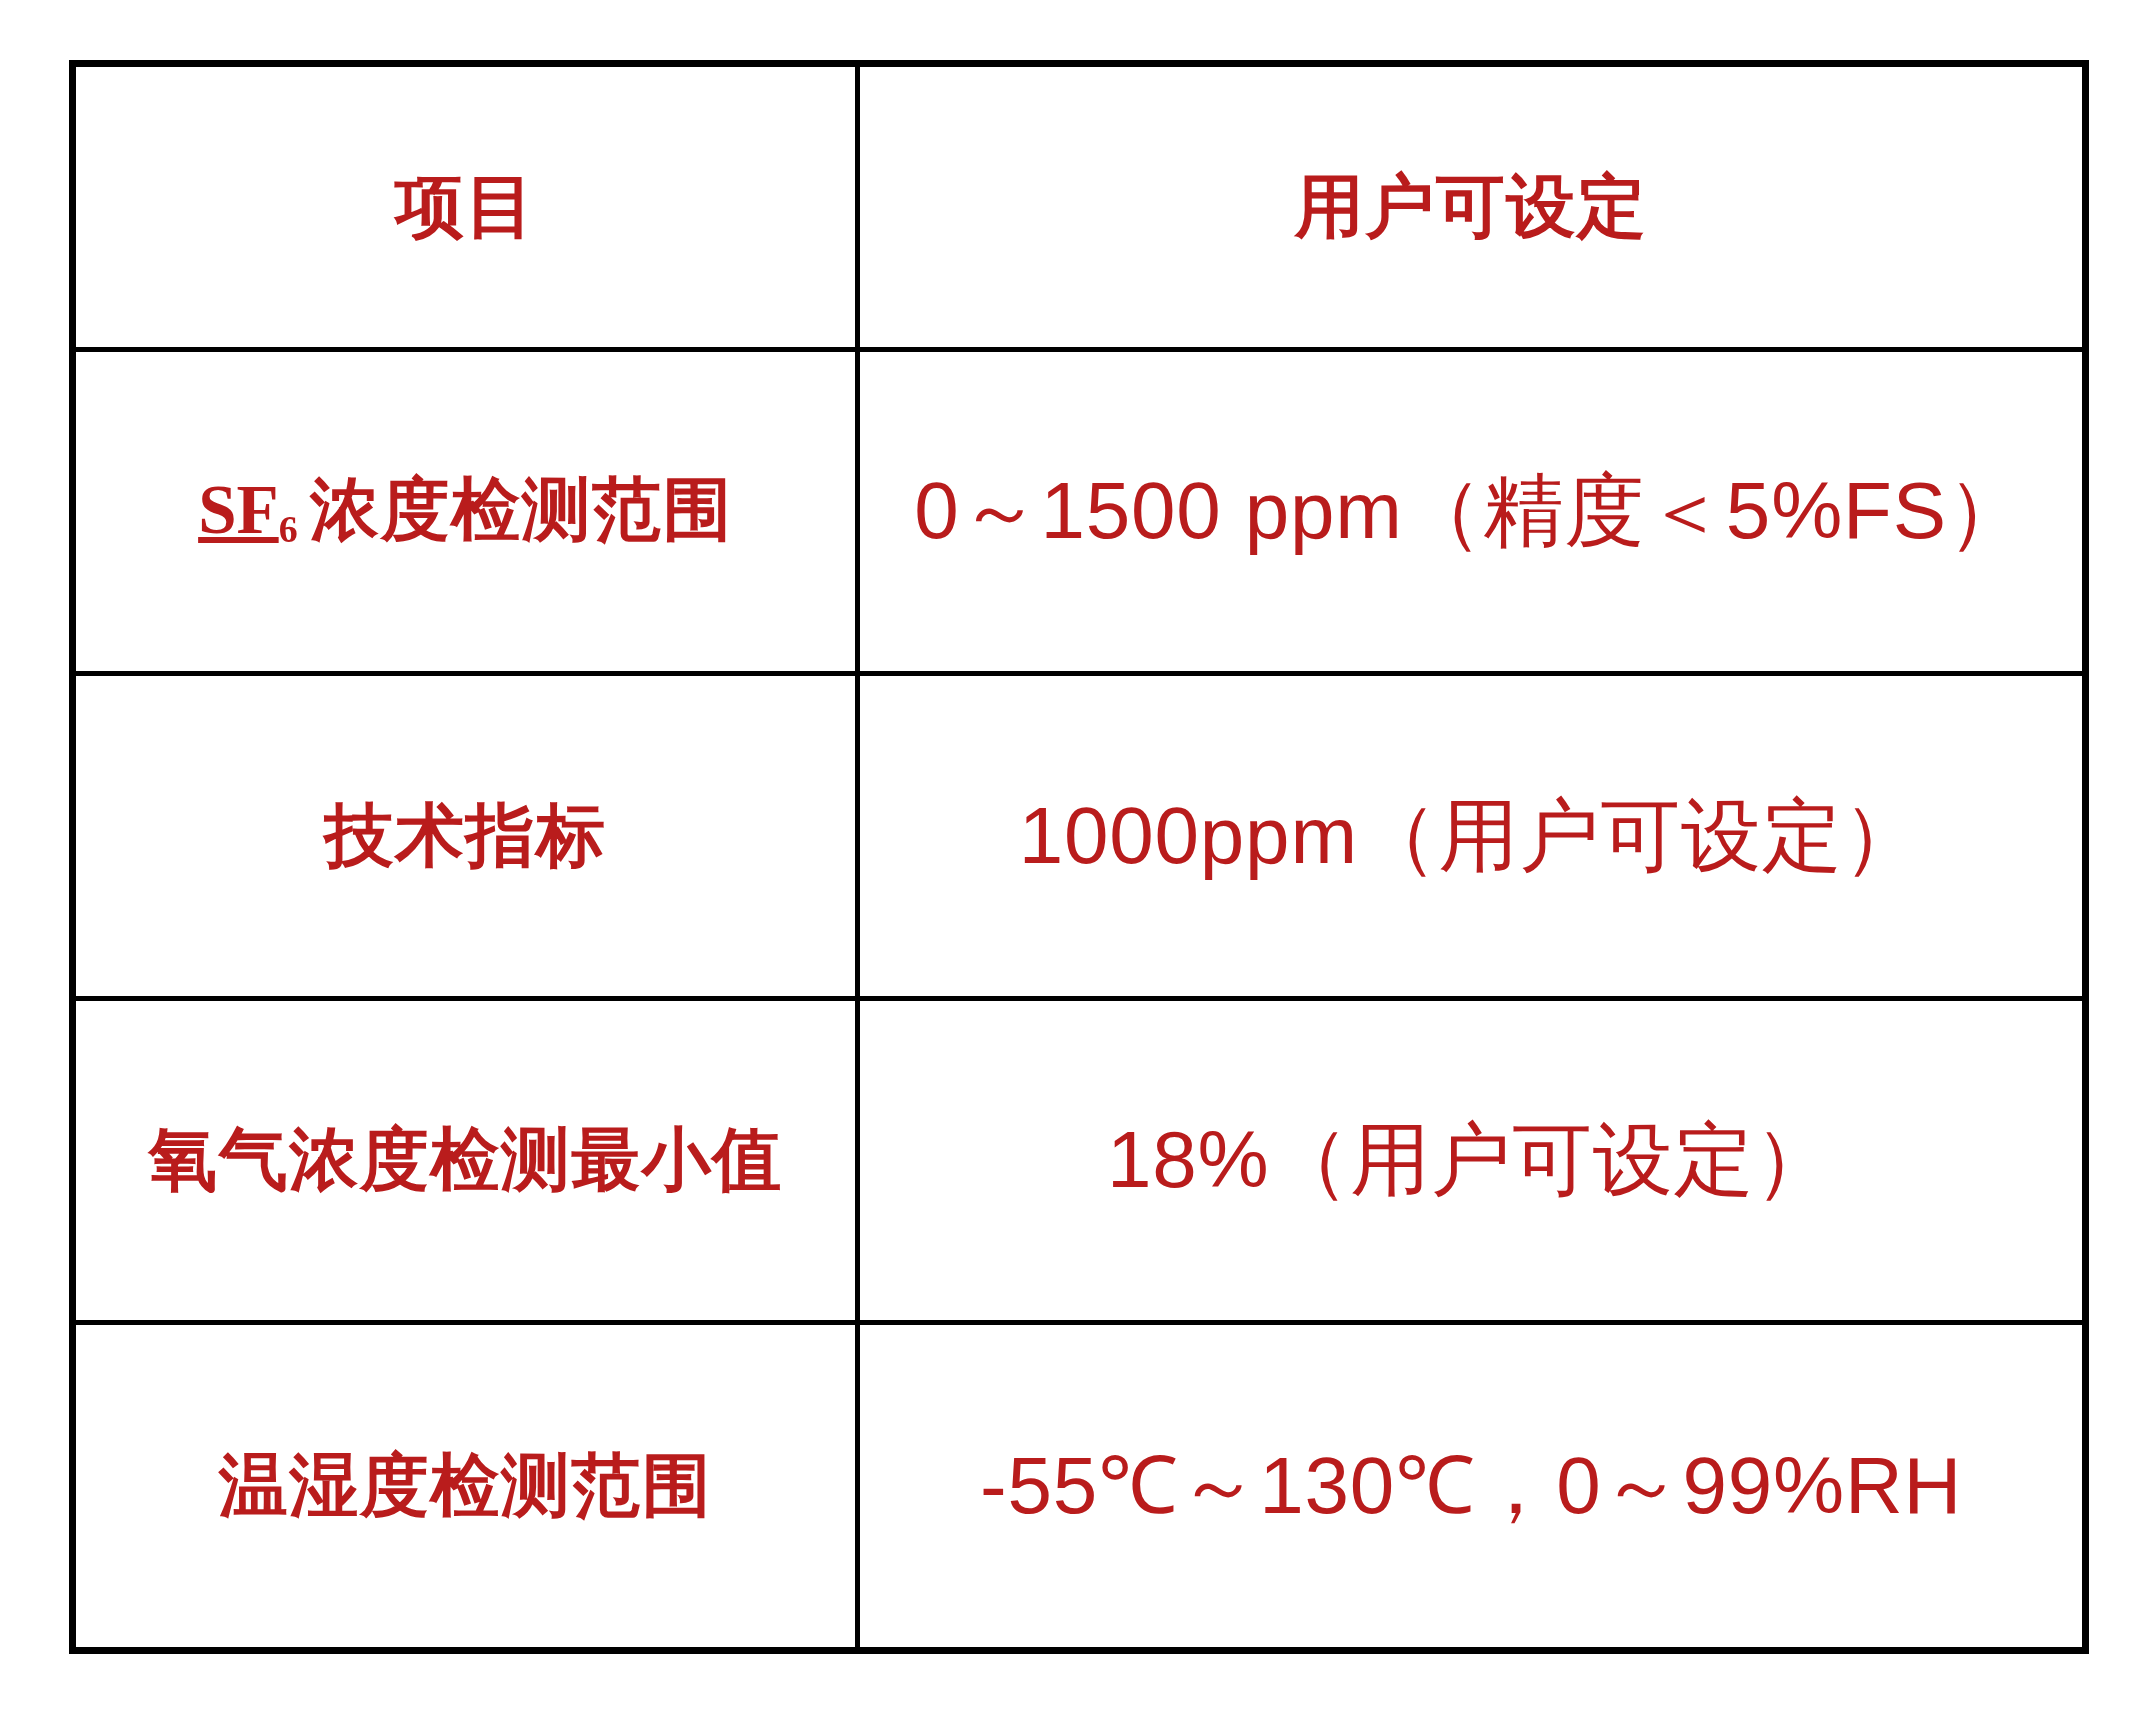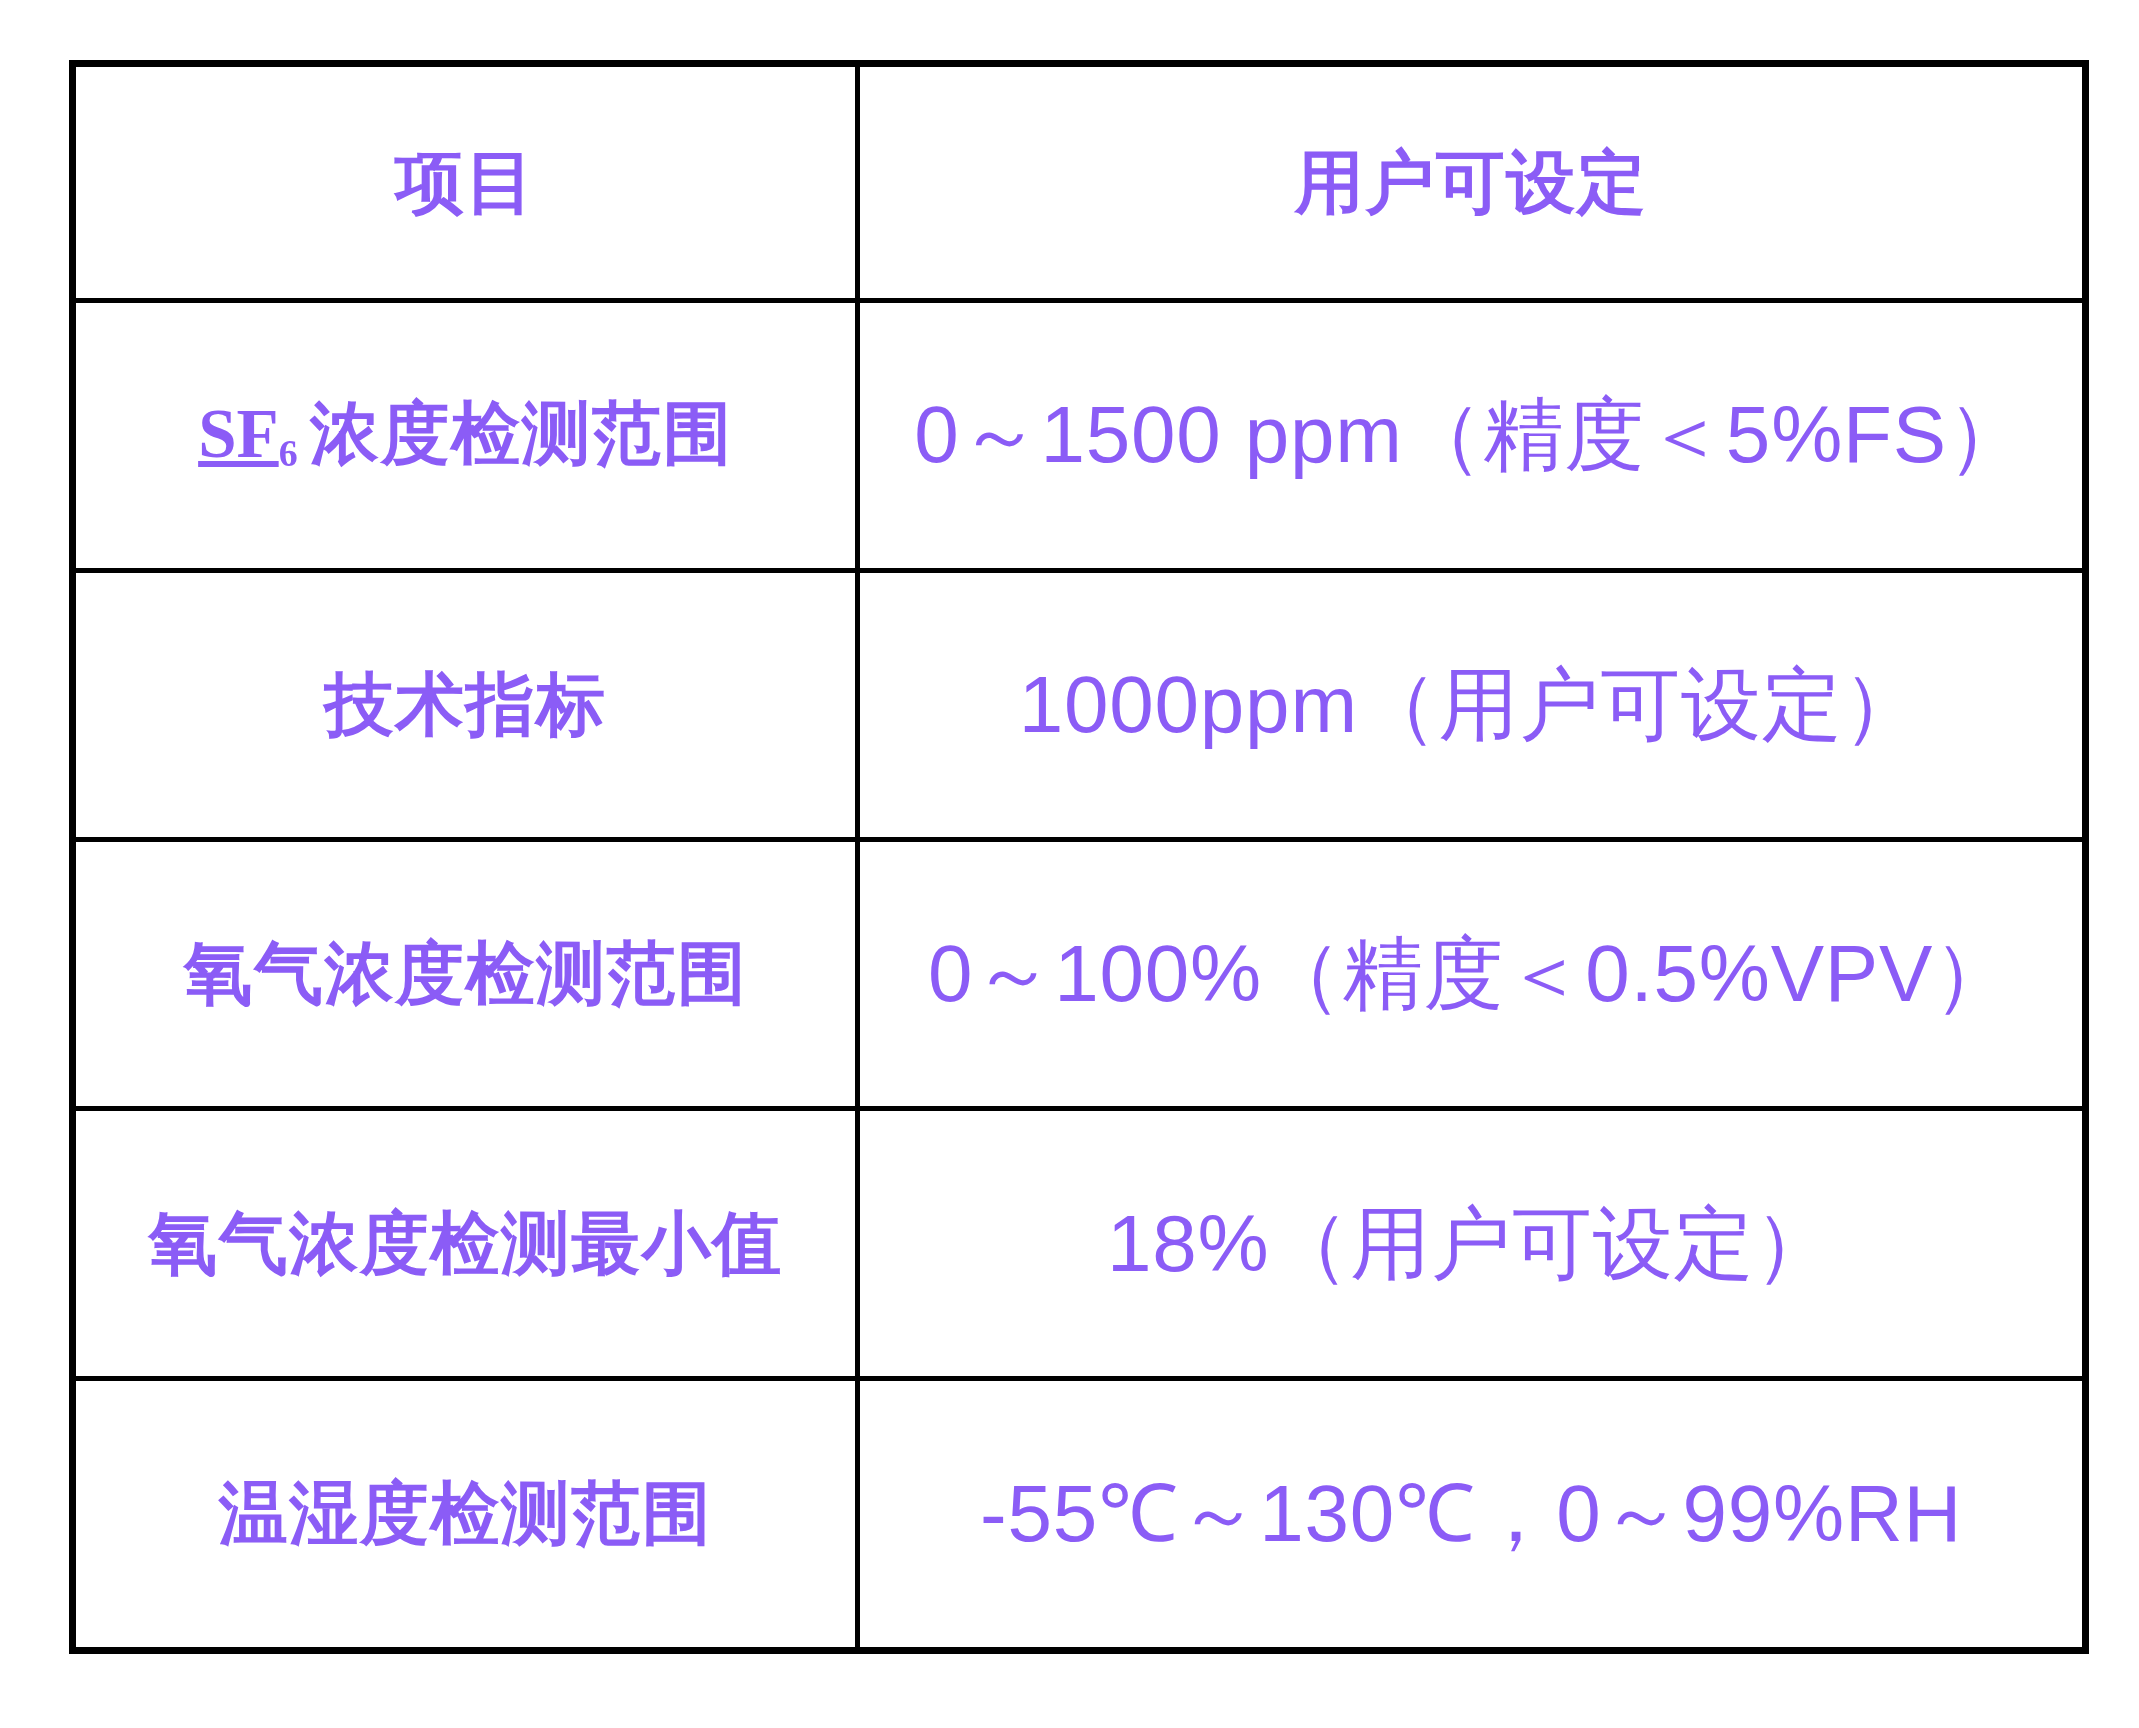--- a/index.html
+++ b/index.html
@@ -5,21 +5,21 @@
   * { margin: 0; padding: 0; box-sizing: border-box; }
   html, body {
     width: 2140px; height: 1728px;
     background: #ffffff;
   }
   .page {
     position: relative;
     width: 2140px; height: 1728px;
     background: #ffffff;
     font-family: "Liberation Serif", "DejaVu Serif", serif;
-    color: #8b5cf6;
+    color: #b91c1c;
   }
   table.spec-table {
     position: absolute;
     left: 69px; top: 60px;
     width: 2020px; height: 1594px;
     border-collapse: collapse;
     table-layout: fixed;
     border: 7.7px solid #000000;
     background: #ffffff;
   }
@@ -87,26 +87,20 @@
     </tr>
 
 
     <tr>
       <td class="item-cell">
         <span>技术指标</span>
       </td>
       <td class="spec-cell">1000ppm（用户可设定）</td>
     </tr>
 
-    <tr>
-      <td class="item-cell">
-        <span>氧气浓度检测范围</span>
-      </td>
-      <td class="spec-cell">0～100%（精度＜0.5%VPV）</td>
-    </tr>
 
     <tr>
       <td class="item-cell">
         <span>氧气浓度检测最小值</span>
       </td>
       <td class="spec-cell">18%（用户可设定）</td>
     </tr>
 
     <tr>
       <td class="item-cell">

